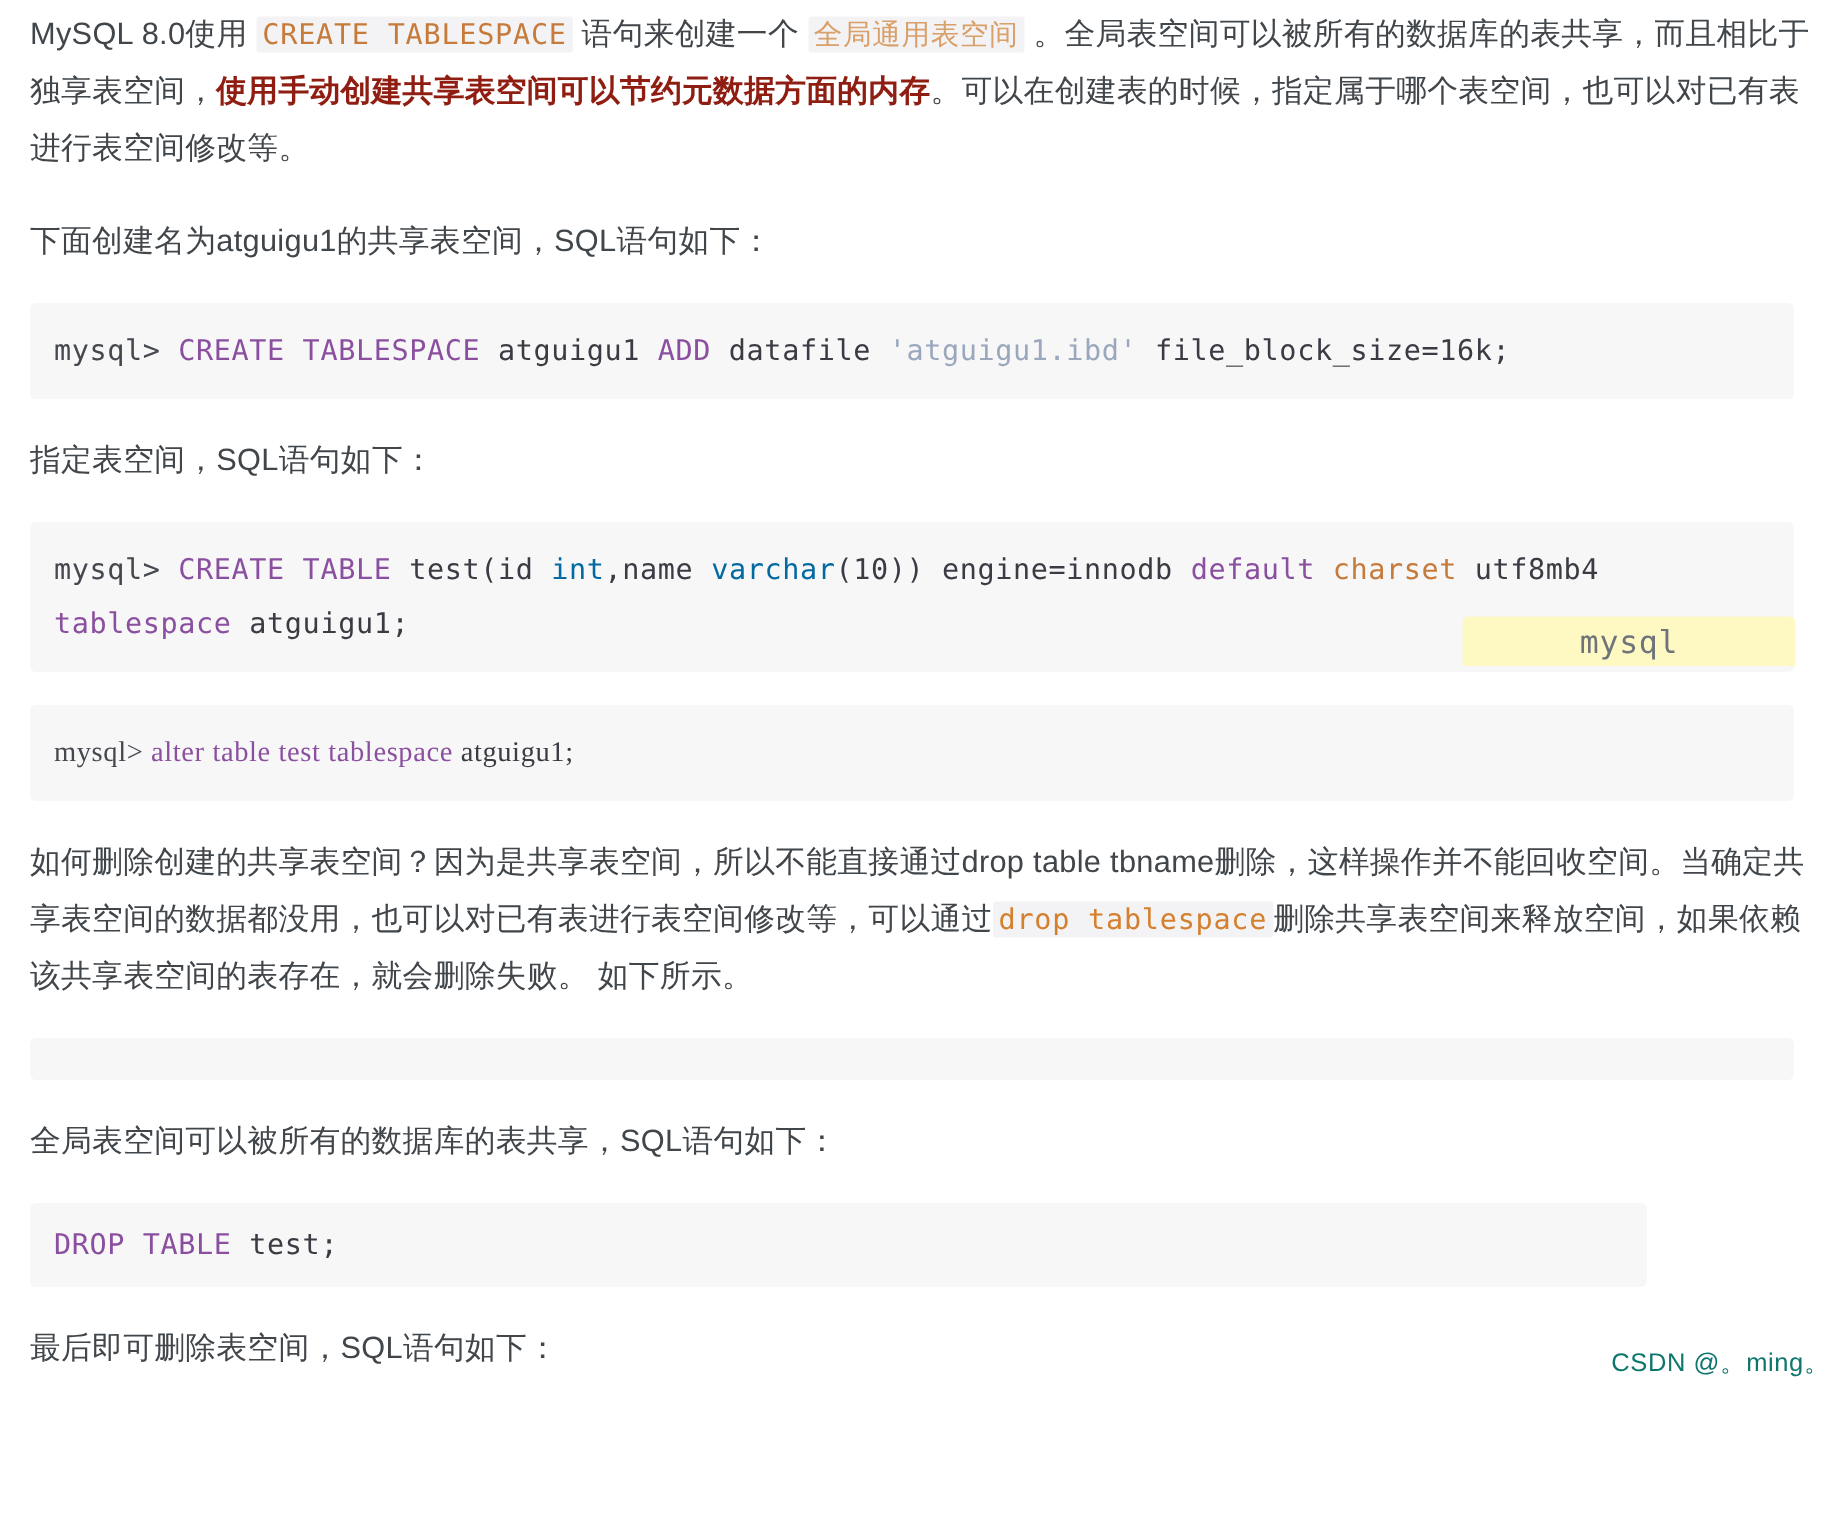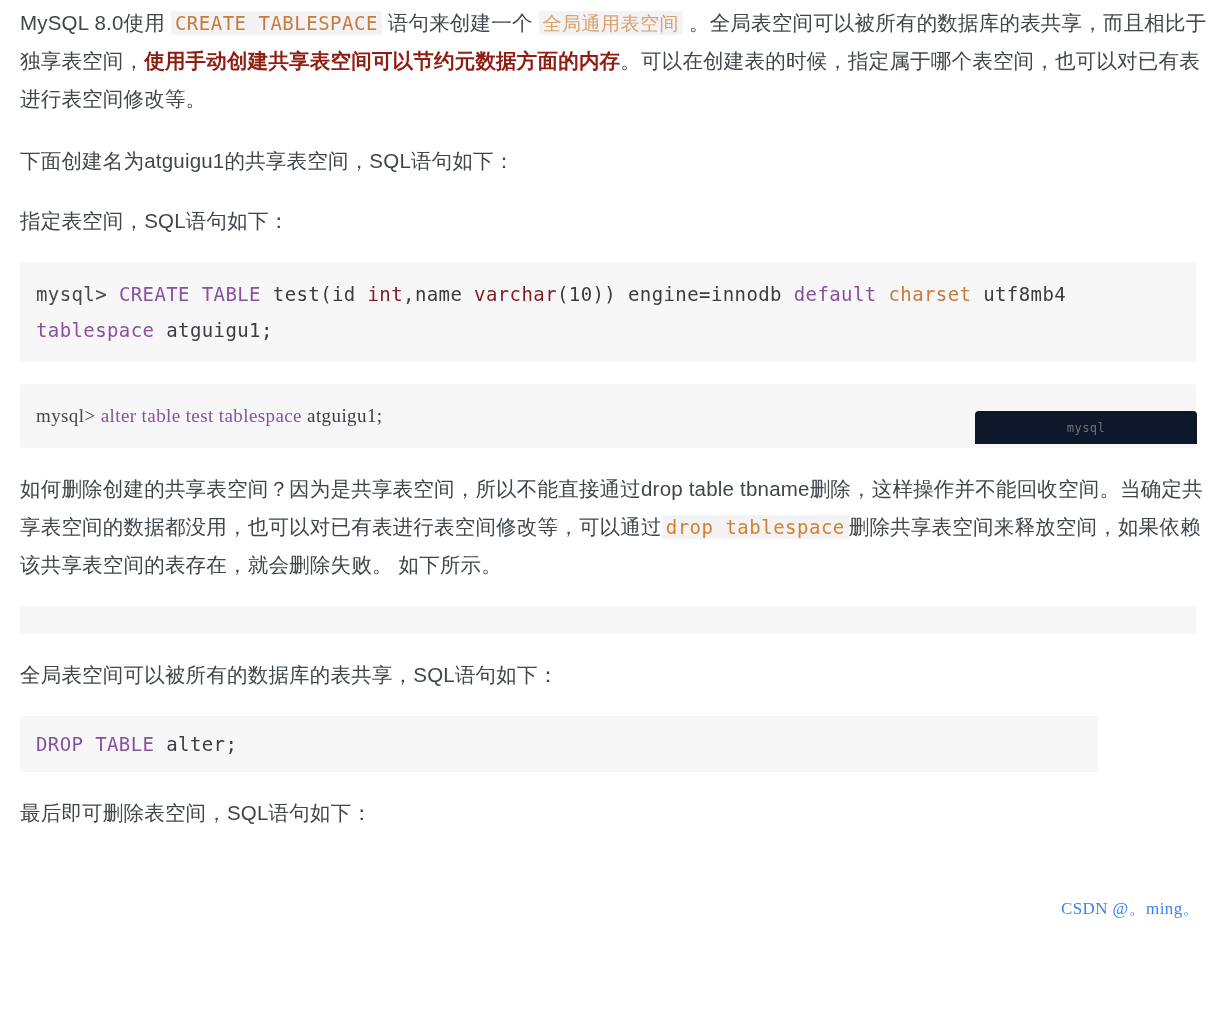--- a/index.html
+++ b/index.html
@@ -75,81 +75,82 @@
   .cb-3 { margin-top: 22px; width: 1176px; font-family: Liberation Serif, serif; }
   .cb-4 { margin-top: 22px; width: 1176px; }
   .cb-5 { margin-top: 22px; width: 1078px; padding: 10px 16px; }
 
   .codeline { display: block; }
 
   .k-prompt  { color: #45484f; }
   .k-key     { color: #8b4f9f; }
   .k-plain   { color: #3b3b44; }
   .k-str     { color: #9aa7bd; }
-  .k-type    { color: #7f1d1d; }
+  .k-type    { color: #0369a1; }
   .k-attr    { color: #c77b3a; }
   .k-err     { color: #a3355a; }
   .k-errk    { color: #8b4f9f; }
 
   
   .lang-badge {
     position: absolute;
     left: 975px;
     top: 411px;
     width: 222px;
     height: 33px;
-    background: #0f172a;
+    background: #fef9c3;
     border-radius: 4px 4px 0 0;
     color: #6f737a;
     font-family: "DejaVu Sans Mono", "Liberation Mono", monospace;
-    font-size: 12px;
+    font-size: 21px;
     display: flex;
     align-items: center;
     justify-content: center;
     letter-spacing: 0.5px;
   }
 
   
   .watermark {
     position: absolute;
-    right: 32px;
+    right: 12px;
     bottom: 8px;
-    color: #3b82f6;
+    color: #0f766e;
     font-size: 17px;
-    font-family: Liberation Serif, serif;
+    font-family: Liberation Sans, sans-serif;
     letter-spacing: 0.4px;
     white-space: nowrap;
   }
 </style>
 </head>
 <body>
 
 <div class="page">
 
   <p class="para intro"><span>MySQL 8.0使用 </span><span class="icode icode-orange">CREATE TABLESPACE</span><span> 语句来创建一个 </span><span class="icode icode-tan">全局通用表空间</span><span> 。全局表空间可以被所有的数据库的表共享，而且相比于独享表空间，</span><span class="bold-red">使用手动创建共享表空间可以节约元数据方面的内存</span><span>。可以在创建表的时候，指定属于哪个表空间，也可以对已有表进行表空间修改等。</span></p>
 
   <p class="para para-gap-1">下面创建名为atguigu1的共享表空间，SQL语句如下：</p>
 
+  <div class="codeblock cb-1"><span class="codeline"><span class="k-prompt">mysql&gt; </span><span class="k-key">CREATE TABLESPACE</span><span class="k-plain"> atguigu1 </span><span class="k-key">ADD</span><span class="k-plain"> datafile </span><span class="k-str">'atguigu1.ibd'</span><span class="k-plain"> file_block_size=16k;</span></span></div>
 
   <p class="para para-gap-2">指定表空间，SQL语句如下：</p>
 
   <div class="codeblock cb-2"><span class="codeline"><span class="k-prompt">mysql&gt; </span><span class="k-key">CREATE TABLE</span><span class="k-plain"> test(id </span><span class="k-type">int</span><span class="k-plain">,name </span><span class="k-type">varchar</span><span class="k-plain">(10)) engine=innodb </span><span class="k-key">default</span><span class="k-plain"> </span><span class="k-attr">charset</span><span class="k-plain"> utf8mb4</span></span><span class="codeline"><span class="k-key">tablespace</span><span class="k-plain"> atguigu1;</span></span></div>
 
   <div class="lang-badge">
       <span>mysql</span>
     </div>
 
 
   <div class="codeblock cb-3"><span class="codeline"><span class="k-prompt">mysql&gt; </span><span class="k-key">alter table test tablespace</span><span class="k-plain"> atguigu1;</span></span></div>
 
   <p class="para para-gap-2"><span>如何删除创建的共享表空间？因为是共享表空间，所以不能直接通过drop table tbname删除，这样操作并不能回收空间。当确定共享表空间的数据都没用，也可以对已有表进行表空间修改等，可以通过</span><span class="icode icode-drop">drop tablespace</span><span>删除共享表空间来释放空间，如果依赖该共享表空间的表存在，就会删除失败。 如下所示。</span></p>
 
   <div class="codeblock cb-4"></div>
 
   <p class="para para-gap-2">全局表空间可以被所有的数据库的表共享，SQL语句如下：</p>
 
-  <div class="codeblock cb-5"><span class="codeline"><span class="k-key">DROP TABLE</span><span class="k-plain"> alter;</span></span></div>
+  <div class="codeblock cb-5"><span class="codeline"><span class="k-key">DROP TABLE</span><span class="k-plain"> test;</span></span></div>
 
   <p class="para para-gap-2">最后即可删除表空间，SQL语句如下：</p>
 
   <div class="watermark">CSDN @。ming。</div>
 
 </div>
 
 </body></html>

